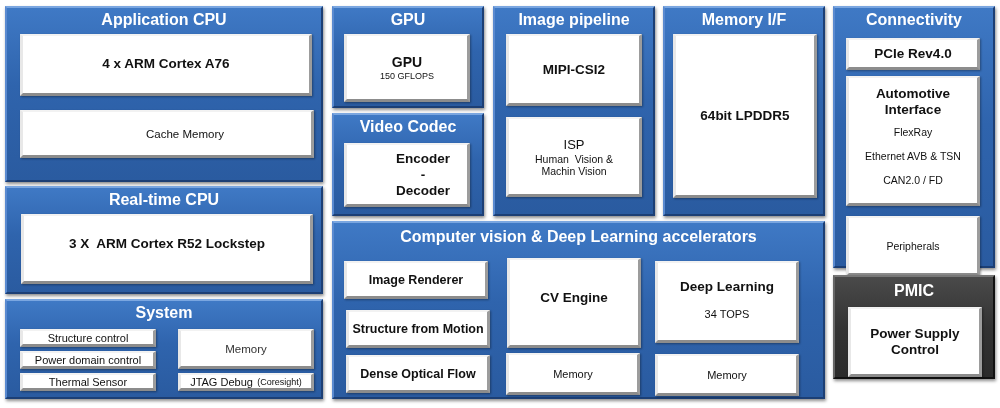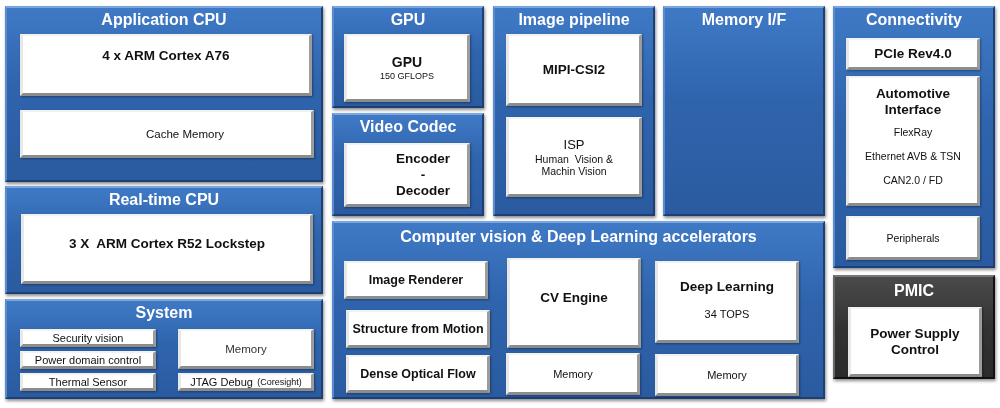--- a/index.html
+++ b/index.html
@@ -25,39 +25,39 @@
   .n { font-size: 11.5px; line-height: 14px; }
   .s { font-size: 9.5px; line-height: 12px; }
   .sub { font-size: 9px; }
   .gap { height: 8px; }
 </style>
 </head>
 <body>
 
 <div class="panel" style="left:5px;top:6px;width:318px;height:176px;">
   <div class="ptitle">Application CPU</div>
-  <div class="blk" style="left:13px;top:26px;width:292px;height:62px;justify-content:flex-start;padding-top:12px;">
+  <div class="blk" style="left:13px;top:26px;width:292px;height:62px;justify-content:flex-start;padding-top:20px;">
     <span class="b">4 x ARM Cortex A76</span>
   </div>
   <div class="blk" style="left:13px;top:102px;width:294px;height:48px;padding-left:36px;">
     <span class="n">Cache Memory</span>
   </div>
 </div>
 
 <div class="panel" style="left:5px;top:186px;width:318px;height:108px;">
   <div class="ptitle">Real-time CPU</div>
   <div class="blk" style="left:14px;top:26px;width:292px;height:70px;justify-content:flex-start;padding-top:20px;">
     <span class="b" style="white-space:pre;">3 X  ARM Cortex R52 Lockstep</span>
   </div>
 </div>
 
 <div class="panel" style="left:5px;top:299px;width:318px;height:100px;">
   <div class="ptitle">System</div>
   <div class="blk" style="left:13px;top:28px;width:136px;height:18px;">
-    <span class="s" style="font-size:11px;">Security vision</span>
+    <span class="s" style="font-size:11px;">Structure control</span>
   </div>
   <div class="blk" style="left:13px;top:50px;width:136px;height:18px;">
     <span class="s" style="font-size:11px;">Power domain control</span>
   </div>
   <div class="blk" style="left:13px;top:72px;width:136px;height:18px;">
     <span class="s" style="font-size:11px;">Thermal Sensor</span>
   </div>
   <div class="blk" style="left:171px;top:28px;width:136px;height:40px;">
     <span class="n" style="color:#333;">Memory</span>
   </div>
@@ -90,38 +90,41 @@
   </div>
   <div class="blk" style="left:11px;top:109px;width:136px;height:80px;">
     <span class="b" style="font-weight:normal;font-size:13px;">ISP</span>
     <span class="s" style="font-size:10.5px;white-space:pre;">Human  Vision &amp;</span>
     <span class="s" style="font-size:10.5px;">Machin Vision</span>
   </div>
 </div>
 
 <div class="panel" style="left:663px;top:6px;width:162px;height:210px;">
   <div class="ptitle">Memory I/F</div>
+  <div class="blk" style="left:8px;top:26px;width:144px;height:164px;">
+    <span class="b">64bit LPDDR5</span>
+  </div>
 </div>
 
 <div class="panel" style="left:833px;top:6px;width:162px;height:262px;">
   <div class="ptitle">Connectivity</div>
   <div class="blk" style="left:11px;top:30px;width:134px;height:32px;">
     <span class="b">PCIe Rev4.0</span>
   </div>
   <div class="blk" style="left:11px;top:68px;width:134px;height:130px;justify-content:flex-start;padding-top:8px;">
     <span class="b">Automotive</span>
     <span class="b">Interface</span>
     <div class="gap"></div>
     <span class="s" style="font-size:10.5px;">FlexRay</span>
     <div class="gap" style="height:12px;"></div>
     <span class="s" style="font-size:10.5px;">Ethernet AVB &amp; TSN</span>
     <div class="gap" style="height:12px;"></div>
     <span class="s" style="font-size:10.5px;">CAN2.0 / FD</span>
   </div>
-  <div class="blk" style="left:11px;top:208px;width:134px;height:44px;">
+  <div class="blk" style="left:11px;top:208px;width:134px;height:60px;">
     <span class="s" style="font-size:10.5px;">Peripherals</span>
   </div>
 </div>
 
 <div class="panel" style="left:332px;top:221px;width:493px;height:178px;padding-left:42px;">
   <div class="ptitle" style="top:4px;">Computer vision &amp; Deep Learning accelerators</div>
   <div class="blk" style="left:10px;top:38px;width:144px;height:38px;">
     <span class="b" style="font-size:12.5px;">Image Renderer</span>
   </div>
   <div class="blk" style="left:12px;top:87px;width:144px;height:38px;">

